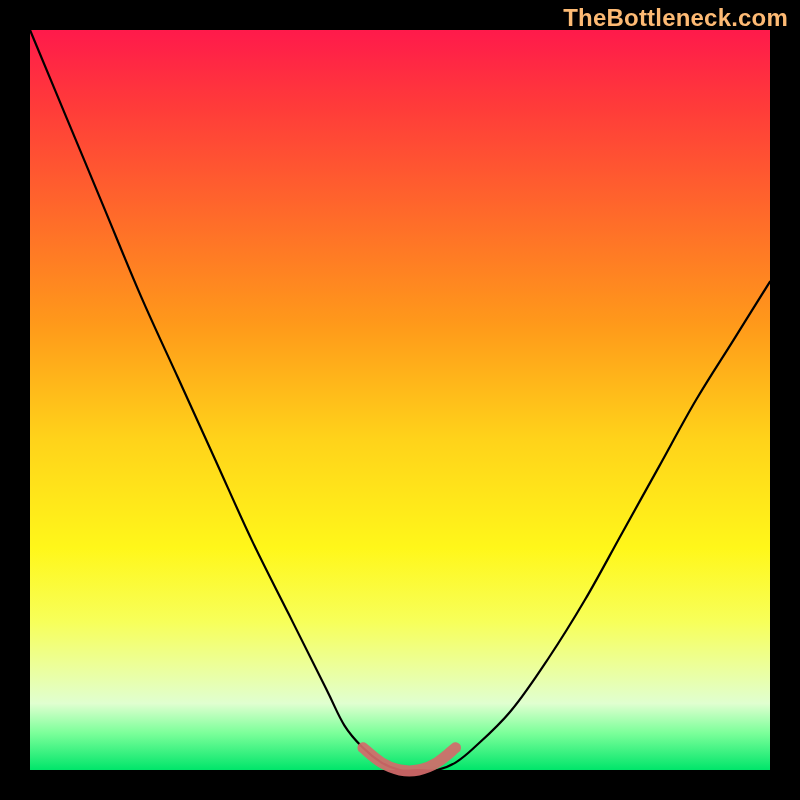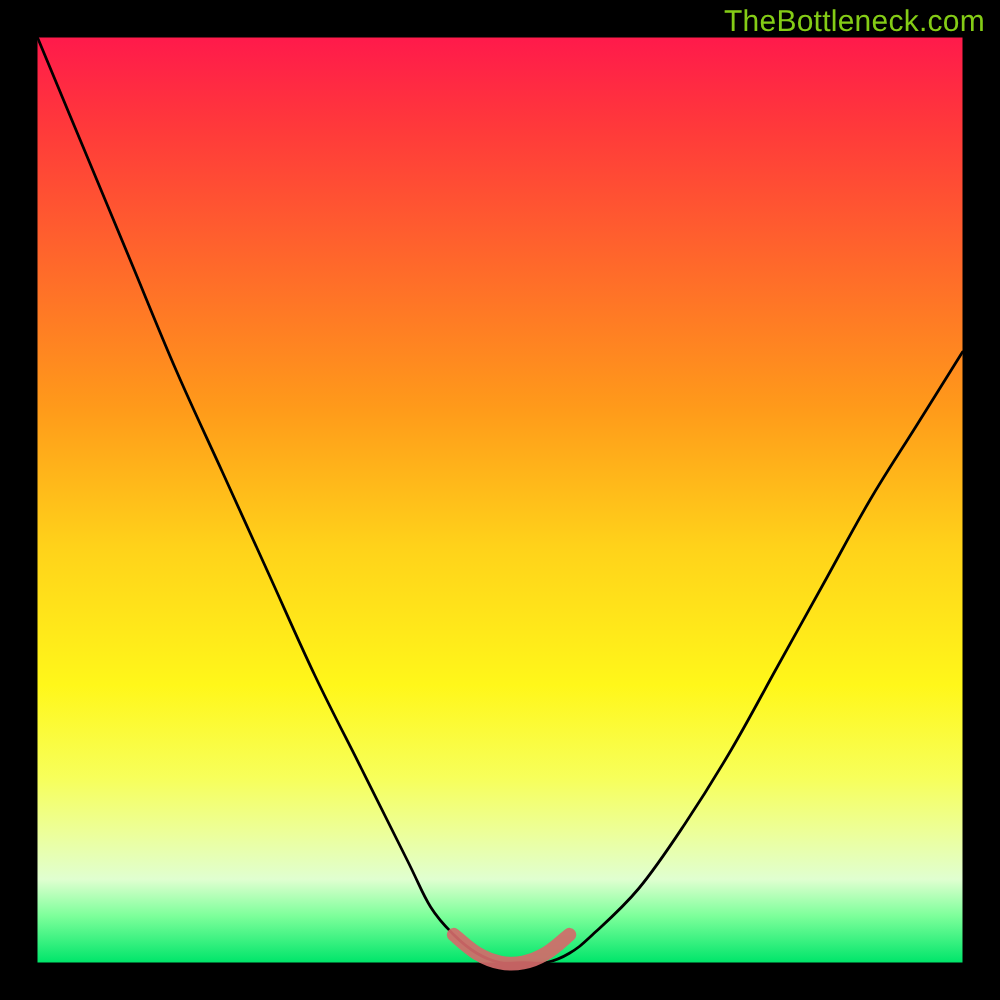--- a/index.html
+++ b/index.html
@@ -36,22 +36,22 @@
       #e0ffd0 91%,
       #7cff9a 95%,
       #00e56a 100%
     );
   }
   .watermark {
     position: absolute;
     top: 4px;
     right: 12px;
     font-size: 24px;
-    font-weight: 400;
-    color: #84cc16;
+    font-weight: 700;
+    color: #fdba74;
     letter-spacing: 0.2px;
     user-select: none;
     margin-left: 16px;
   }
   svg.curve {
     position: absolute;
     left: 0;
     top: 0;
     width: 740px;
     height: 740px;

